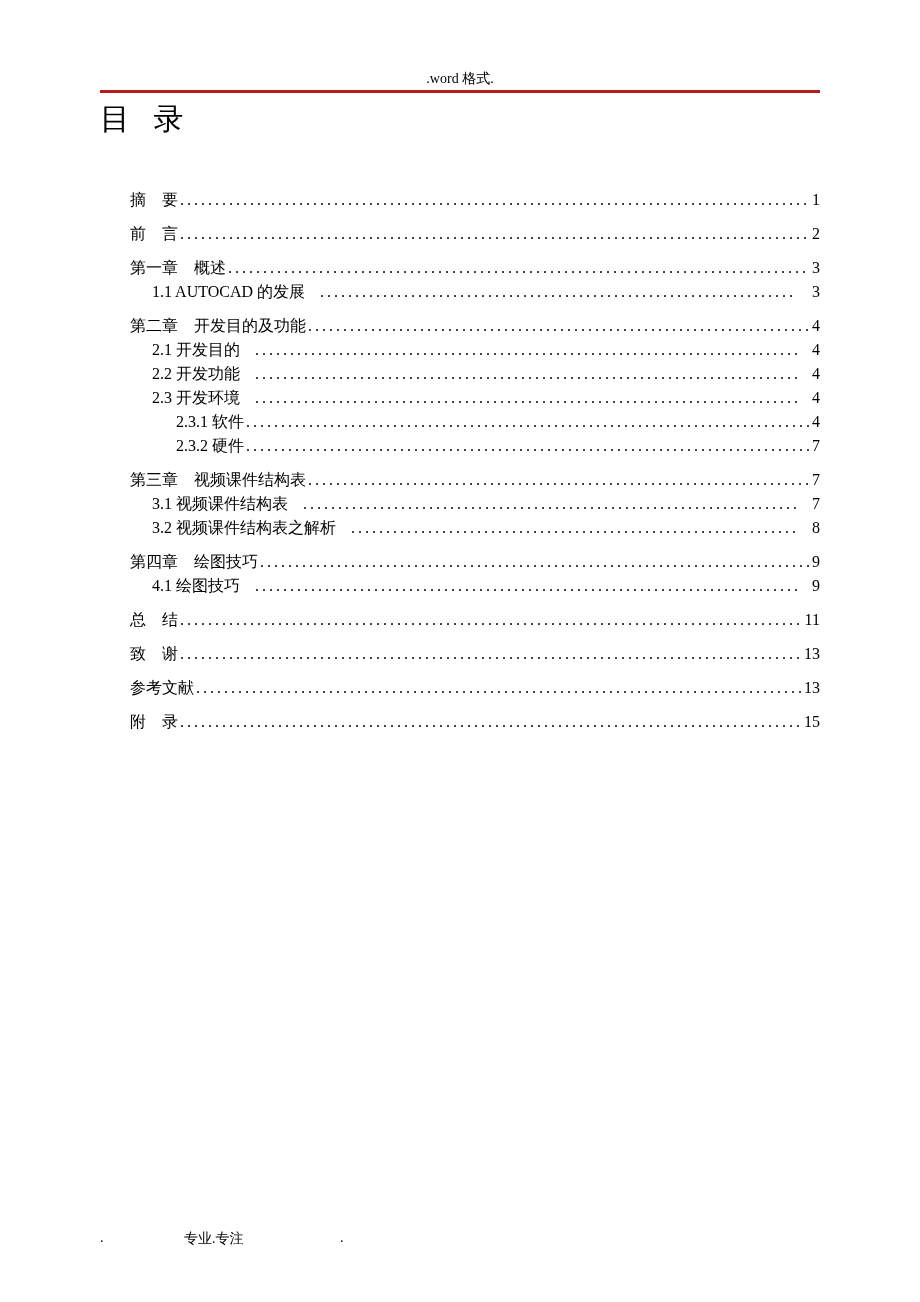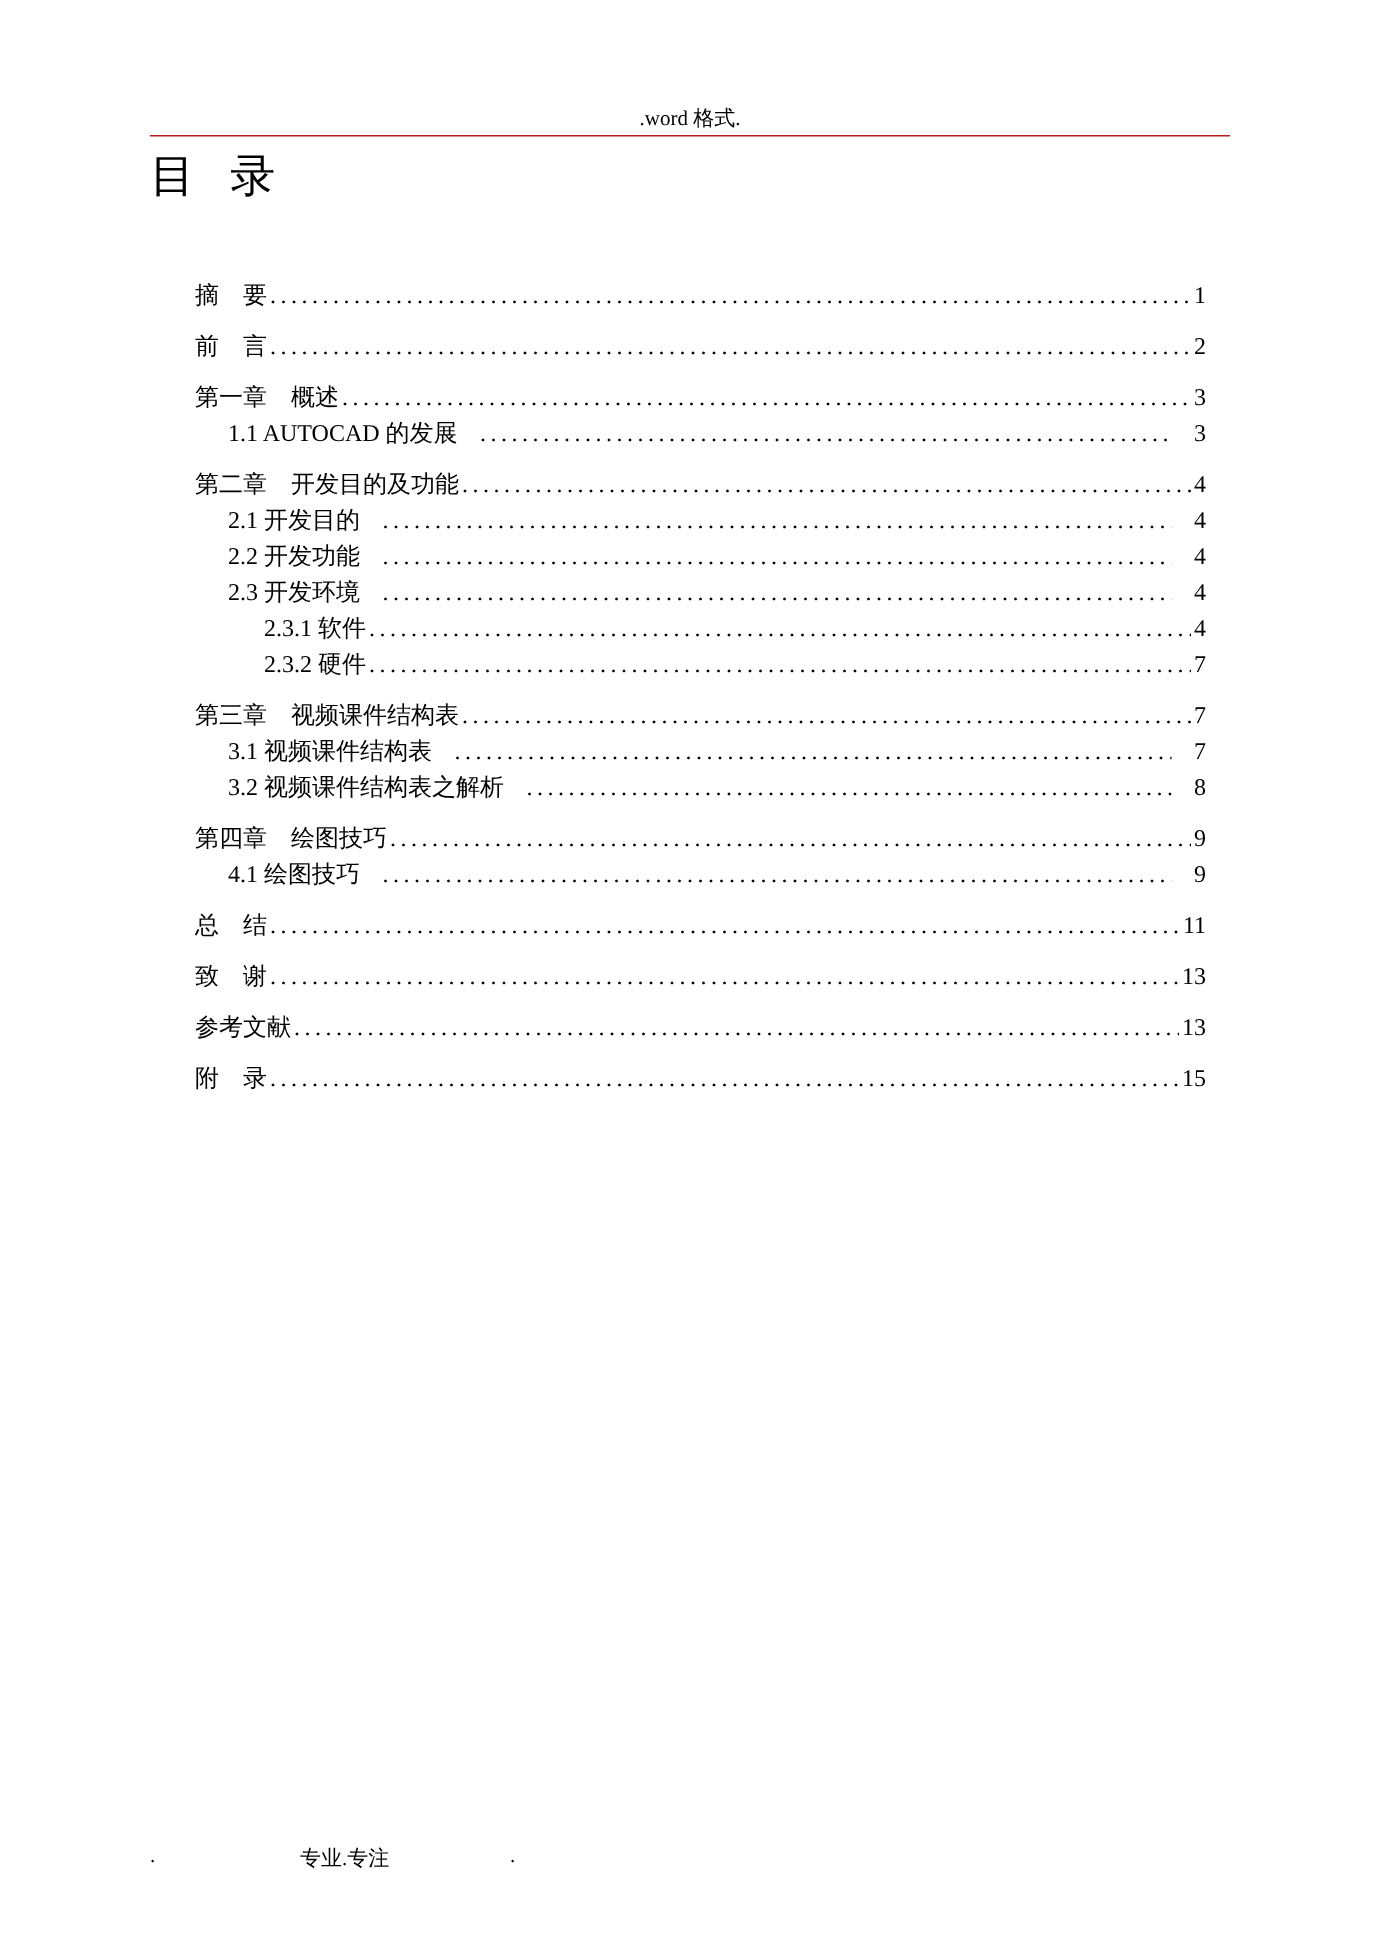--- a/index.html
+++ b/index.html
@@ -12,39 +12,39 @@
       width: 920px;
       height: 1302px;
       font-family: "SimSun", "宋体", serif;
       color: #000;
       position: relative;
     }
     .page {
       padding: 70px 100px 50px 100px;
     }
     .header-line {
-      border-bottom: 1px solid #b91c1c;
+      border-bottom: 3px solid #b91c1c;
       position: relative;
       margin-bottom: 4px;
     }
     .header-text {
       text-align: center;
       font-size: 14px;
       padding-bottom: 2px;
     }
     .title {
       font-size: 30px;
       font-weight: normal;
       margin-top: 6px;
       margin-bottom: 48px;
       letter-spacing: 8px;
     }
     .toc {
       margin-left: 30px;
-      margin-right: 16px;
+      margin-right: 0px;
     }
     .toc-entry {
       display: flex;
       align-items: baseline;
       font-size: 16px;
       line-height: 24px;
       white-space: nowrap;
     }
     .toc-entry.level-0 {
       margin-top: 10px;
@@ -78,21 +78,21 @@
       left: 0;
       width: 100%;
       font-size: 14px;
     }
     .footer-dot-left {
       position: absolute;
       left: 100px;
     }
     .footer-center {
       position: absolute;
-      left: 200px;
+      left: 184px;
     }
     .footer-dot-right {
       position: absolute;
       left: 340px;
     }
   </style>
 </head>
 <body>
 
 <div class="page">

